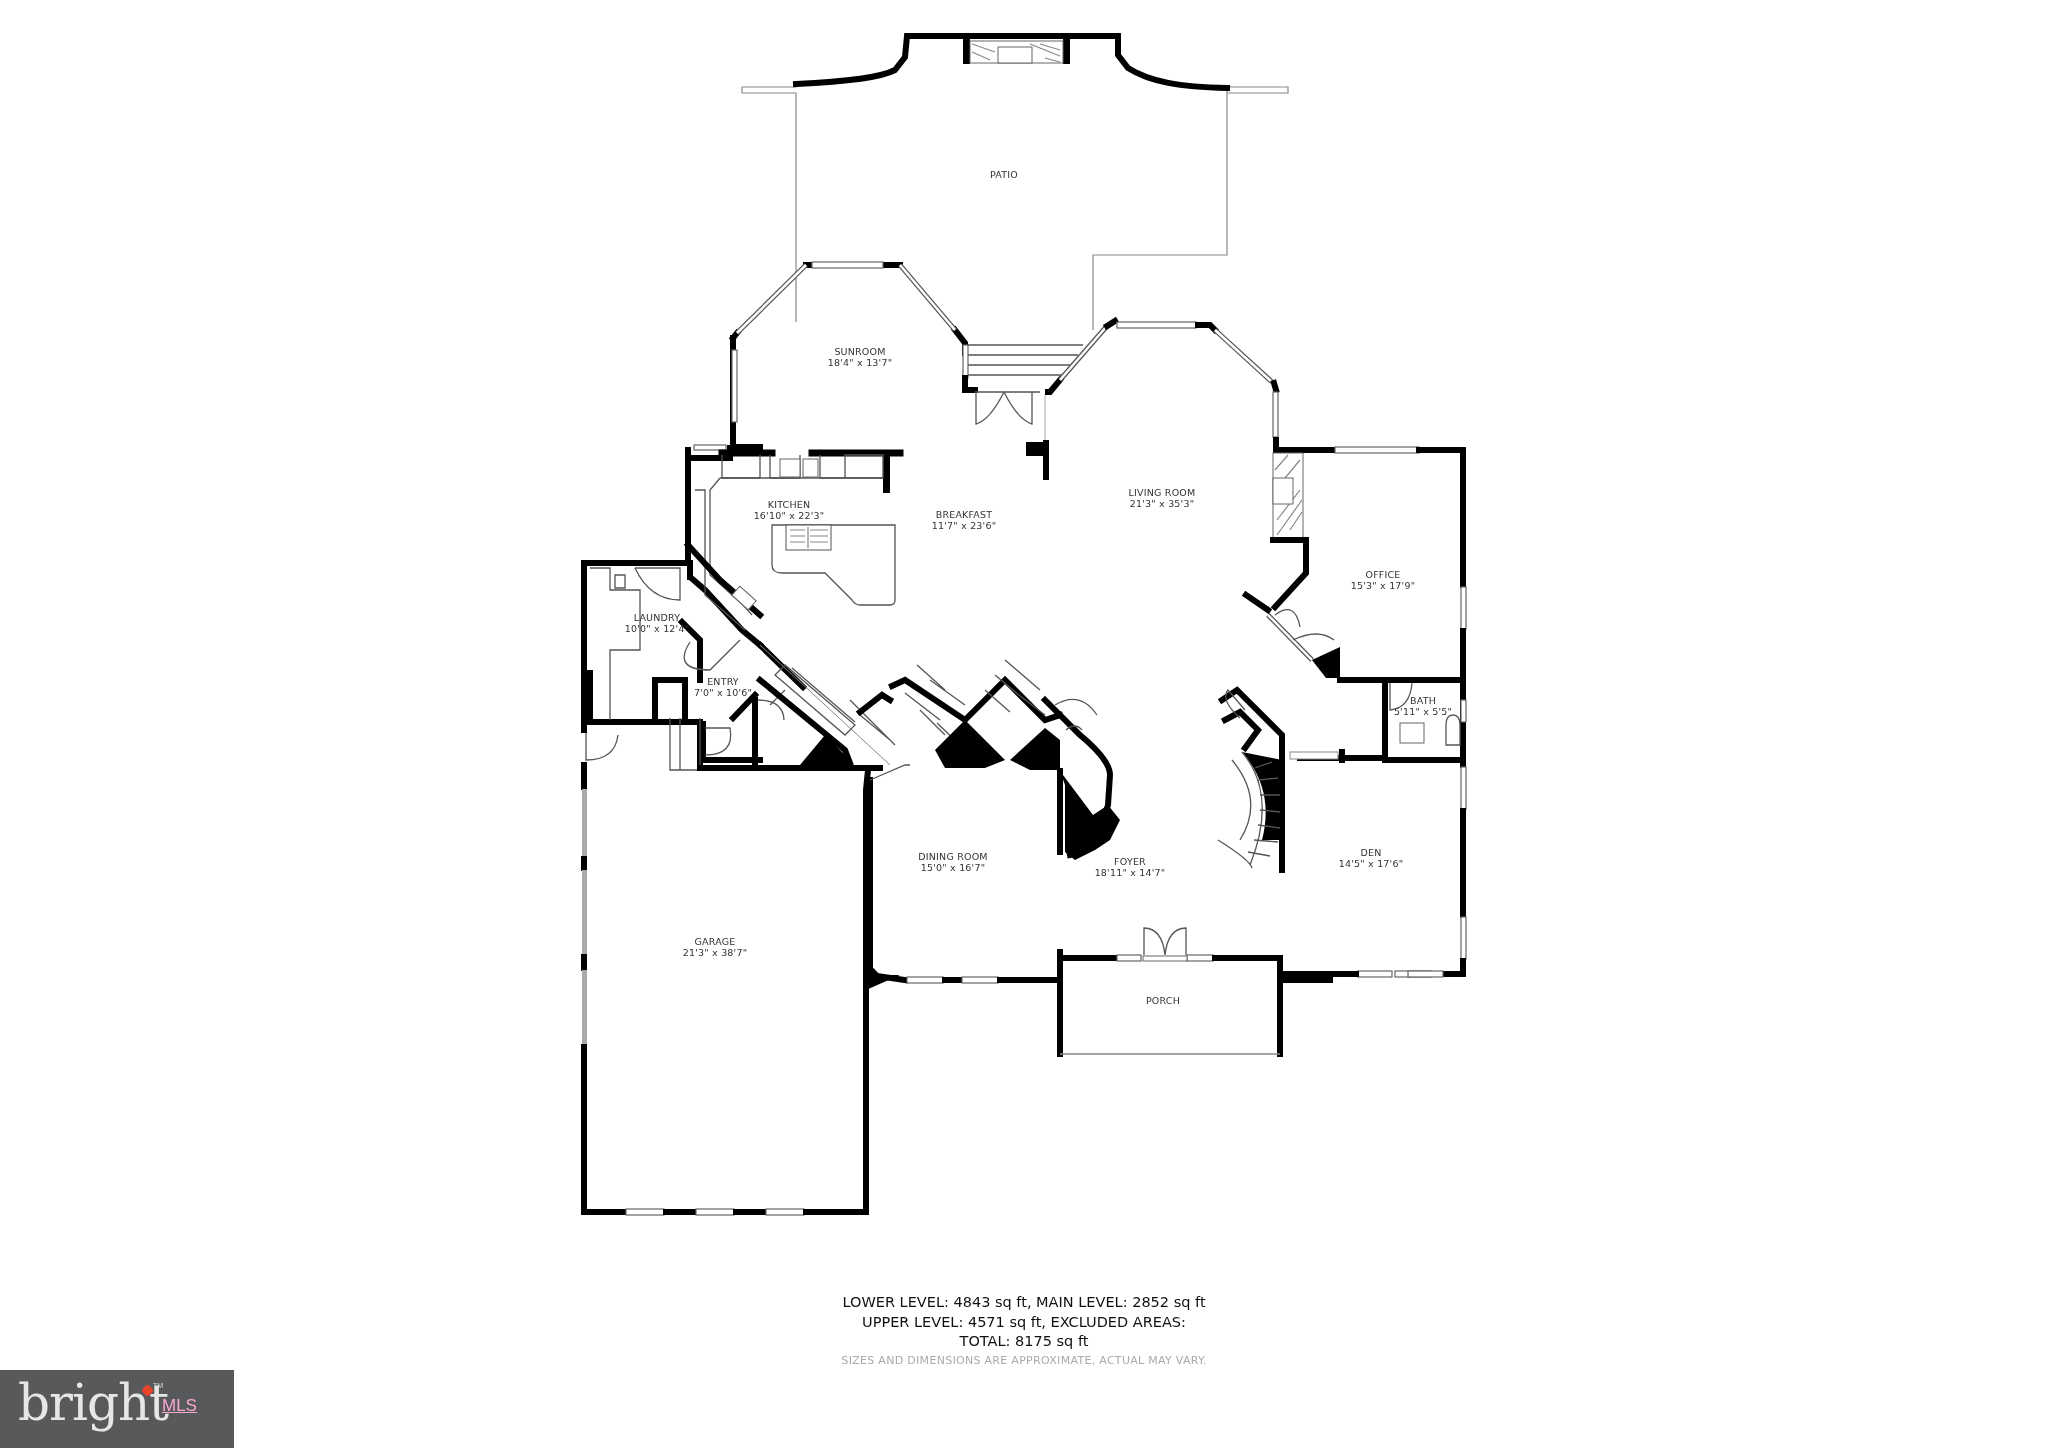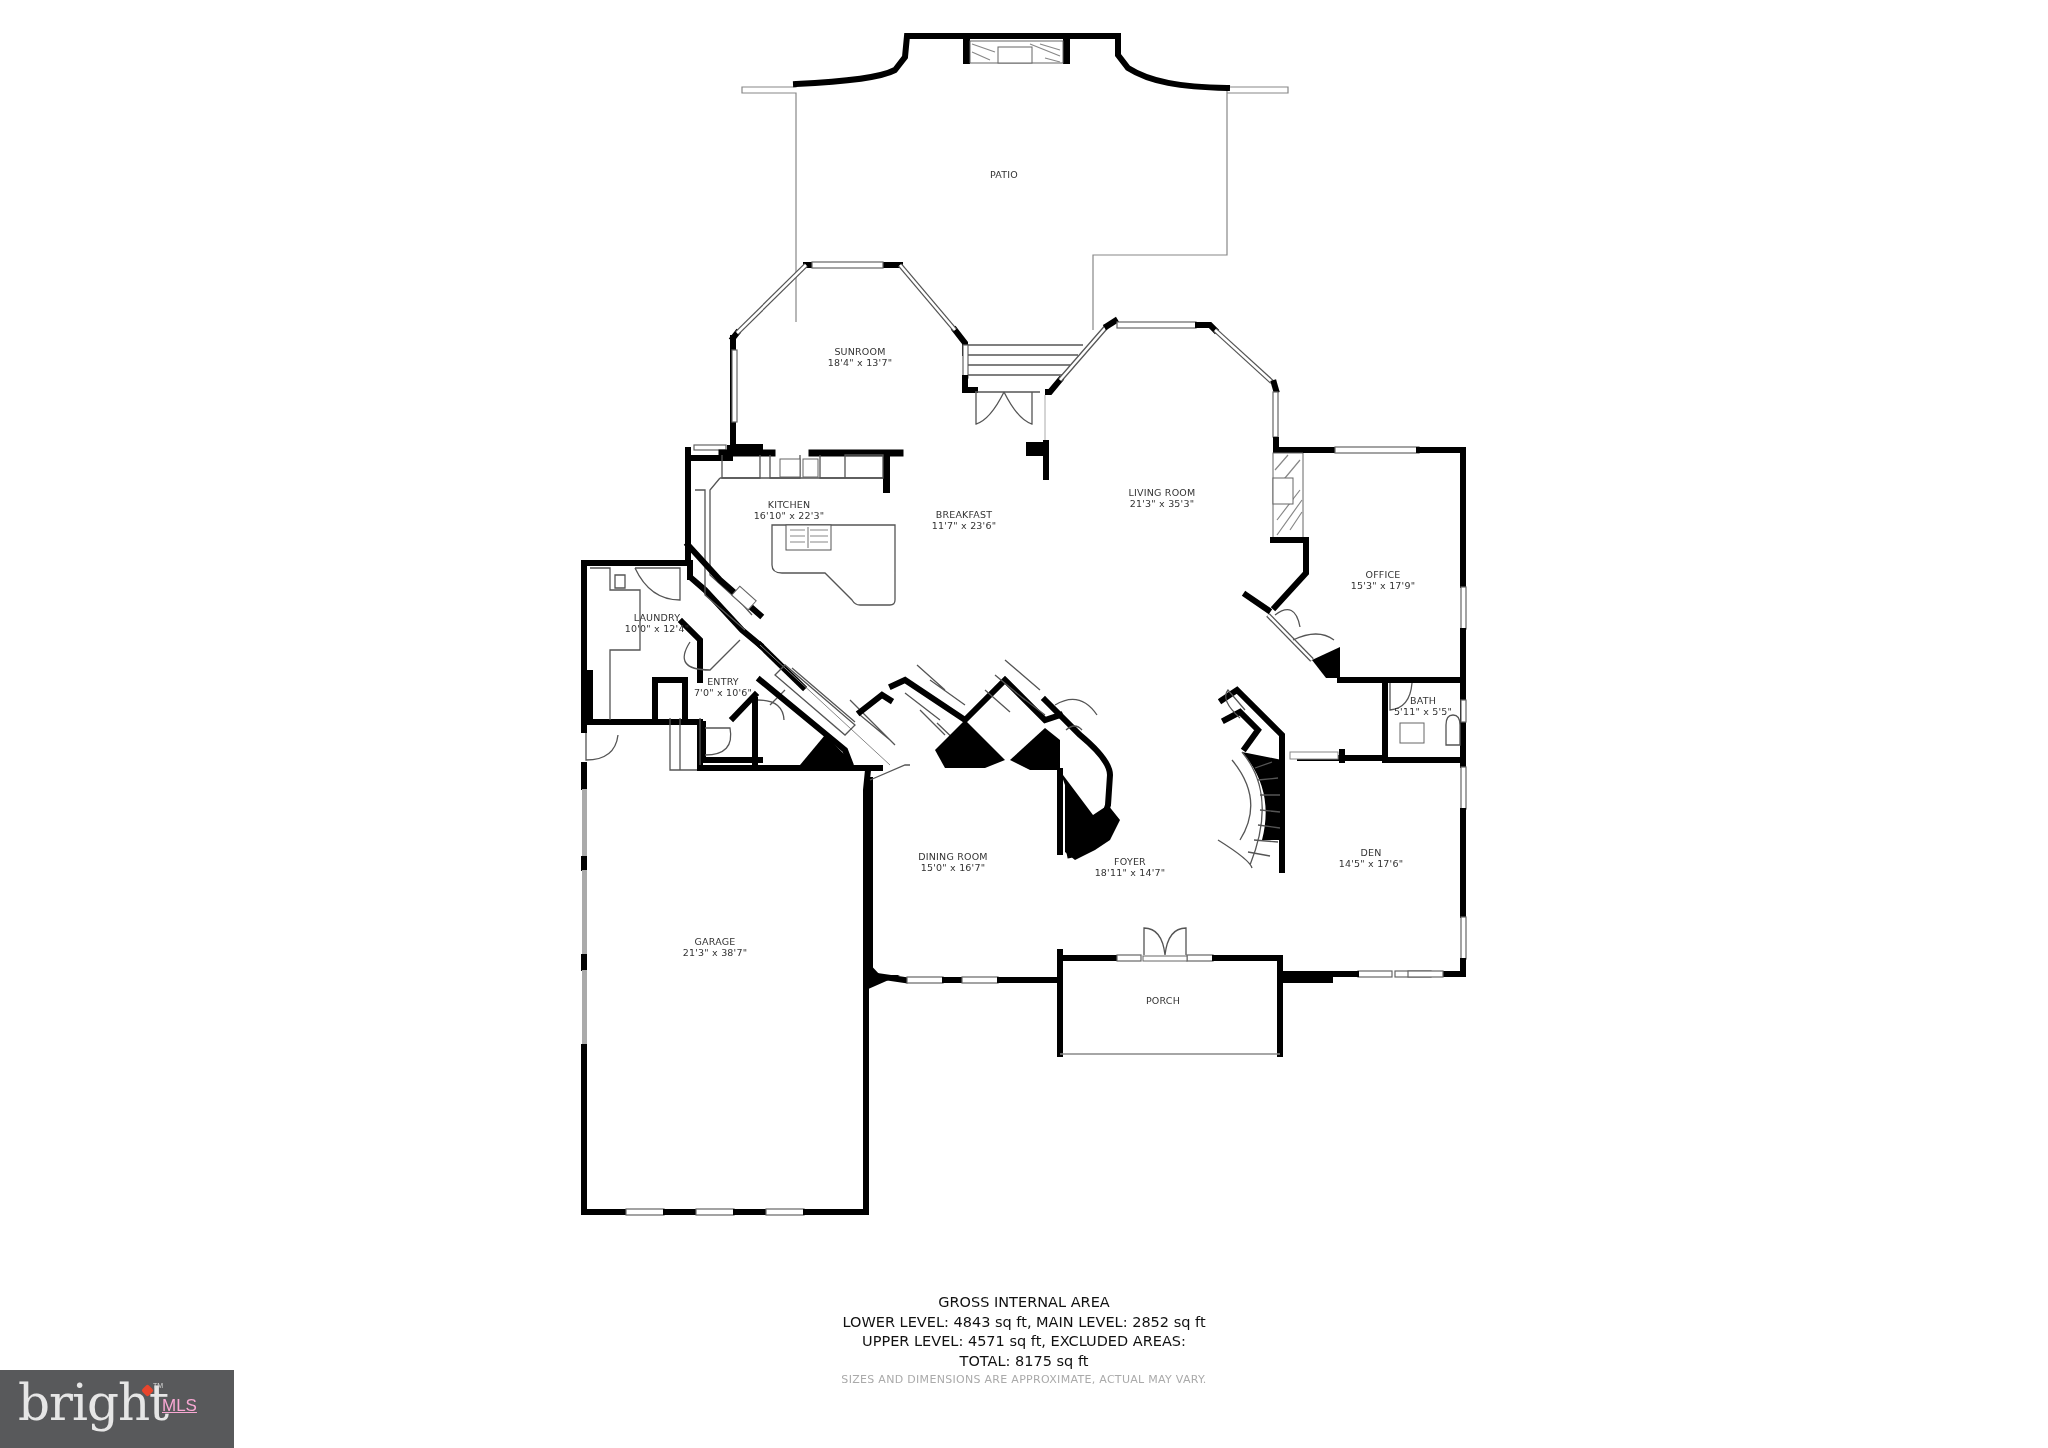--- a/index.html
+++ b/index.html
@@ -259,21 +259,20 @@
     <text class="lbl" x="1371" y="867">14'5" x 17'6"</text>
 
     <text class="lbl" x="715" y="945">GARAGE</text>
     <text class="lbl" x="715" y="956">21'3" x 38'7"</text>
 
     <text class="lbl" x="1163" y="1004">PORCH</text>
   </g>
 </svg>
 
 <div class="area" style="top:1293px;">
-  <div class="line">GROSS INTERNAL AREA</div>
   <div class="line">LOWER LEVEL: 4843 sq ft, MAIN LEVEL: 2852 sq ft</div>
   <div class="line">UPPER LEVEL: 4571 sq ft, EXCLUDED AREAS:</div>
   <div class="line">TOTAL: 8175 sq ft</div>
   <div class="note">SIZES AND DIMENSIONS ARE APPROXIMATE, ACTUAL MAY VARY.</div>
 </div>
 
 <div class="logo">
   <span class="word">bright</span>
   <span class="star"></span>
   <span class="tm">TM</span>

